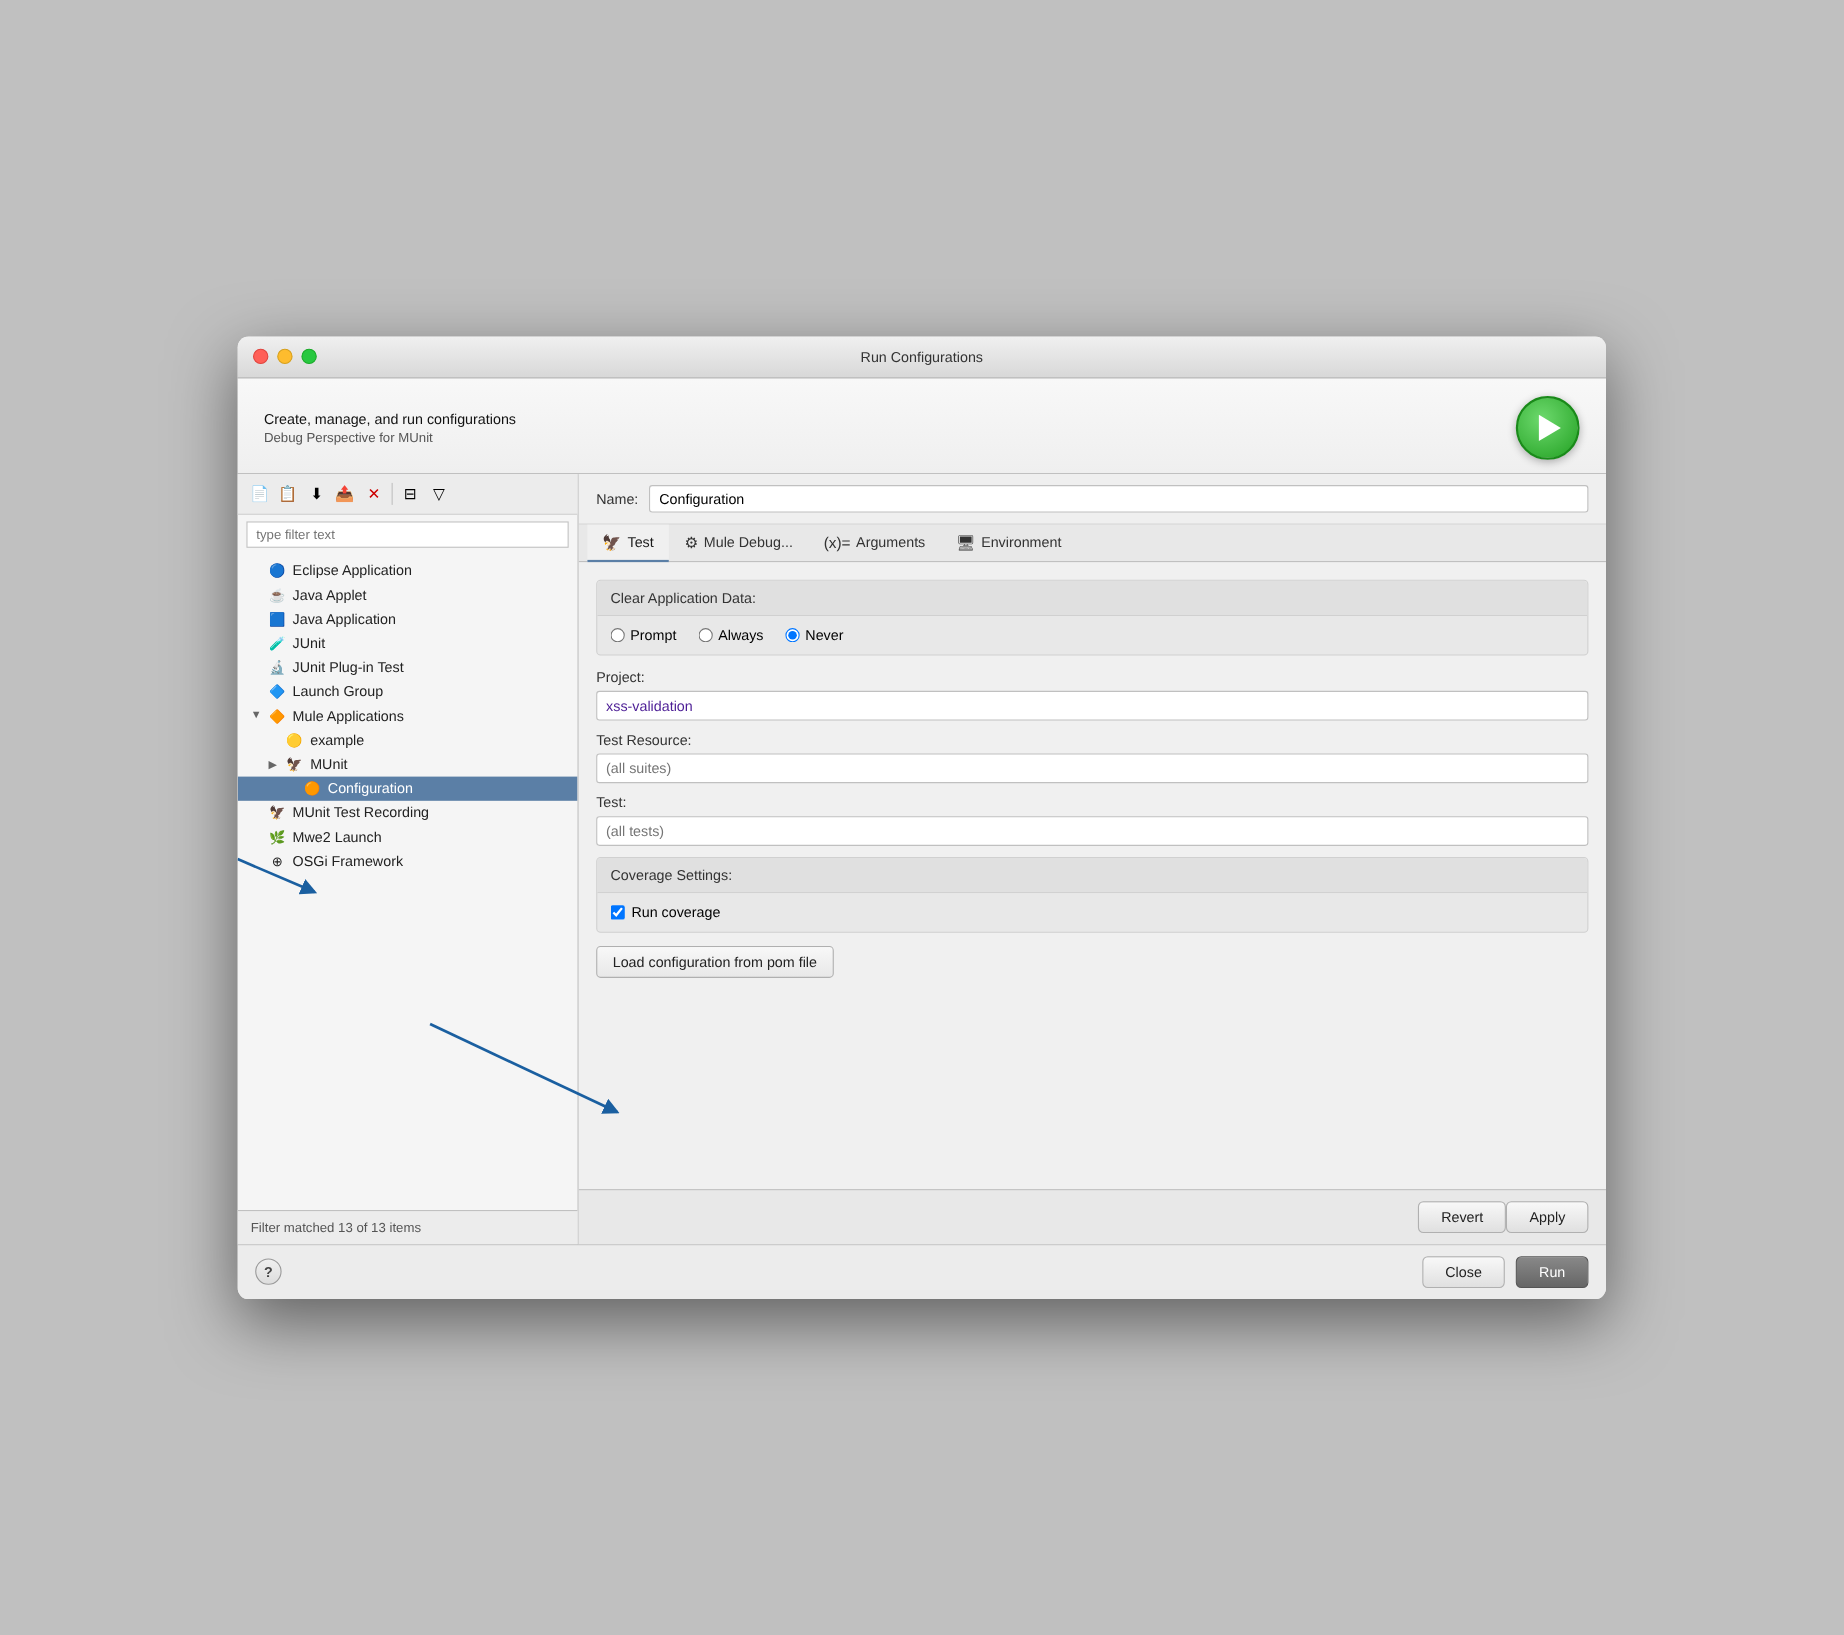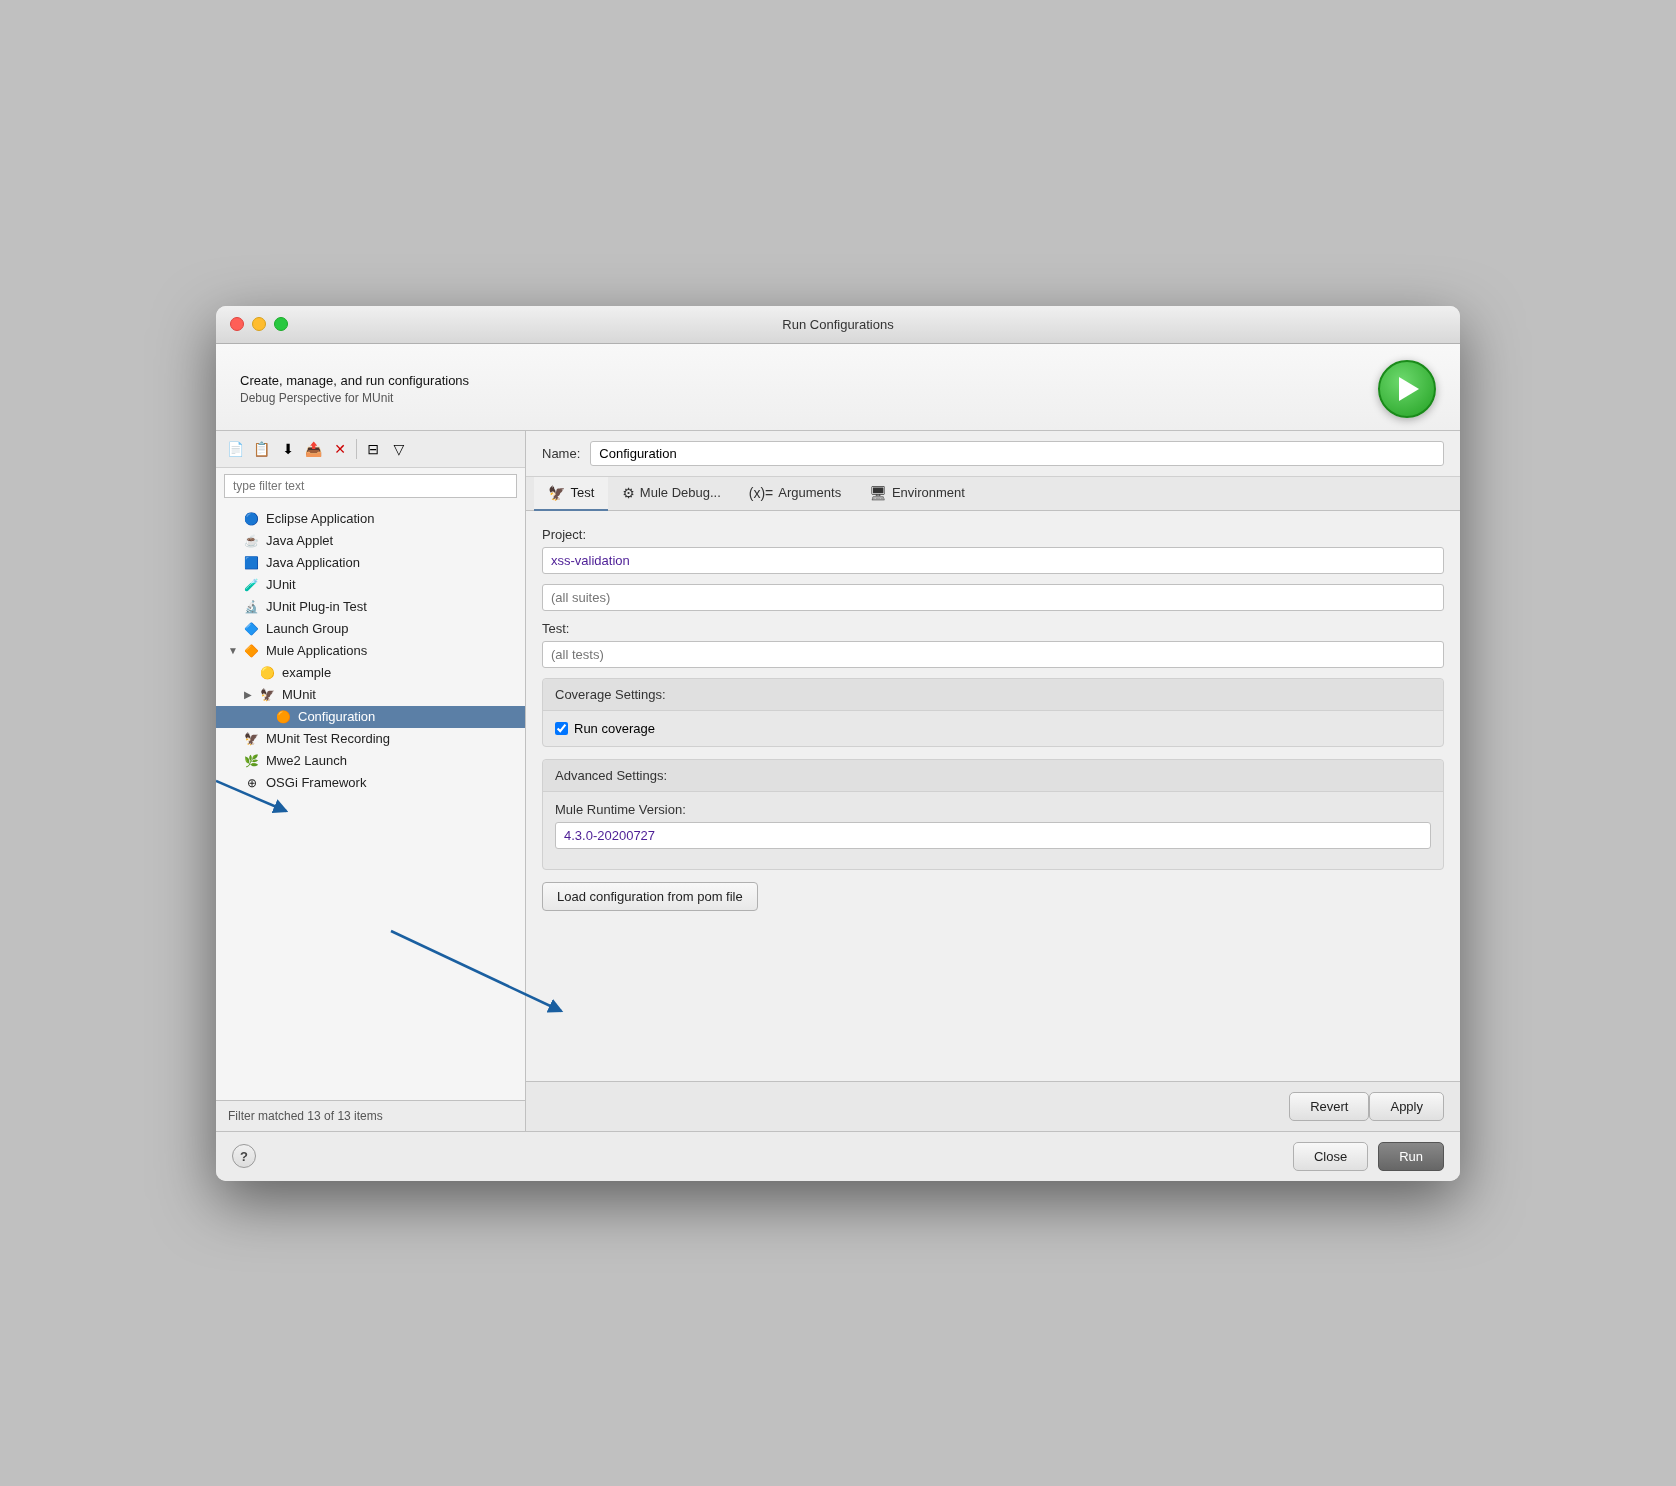--- a/index.html
+++ b/index.html
@@ -512,29 +512,49 @@
         </div>
         <div class="tab">
           <span class="tab-icon">🖥</span>
           <span>Environment</span>
         </div>
       </div>
 
       <div class="panel-content">
 
         
+        <div class="section">
+          <div class="section-header">Clear Application Data:</div>
+          <div class="section-body">
+            <div class="radio-group">
+              <label class="radio-option">
+                <input type="radio" name="clear-data" style="">
+                <span>Prompt</span>
+              </label>
+              <label class="radio-option">
+                <input type="radio" name="clear-data" style="">
+                <span>Always</span>
+              </label>
+              <label class="radio-option">
+                <input type="radio" name="clear-data" checked="" style="">
+                <span>Never</span>
+              </label>
+            </div>
+          </div>
+        </div>
 
         
         <div class="field-group">
           <div class="field-label">Project:</div>
           <input class="field-input has-value" type="text" value="xss-validation" style="">
         </div>
 
         
         <div class="field-group">
+          <div class="field-label">Test Resource:</div>
           <input class="field-input" type="text" placeholder="(all suites)" style="">
         </div>
 
         
         <div class="field-group">
           <div class="field-label">Test:</div>
           <input class="field-input" type="text" placeholder="(all tests)" style="">
         </div>
 
         
@@ -542,29 +562,20 @@
           <div class="section-header">Coverage Settings:</div>
           <div class="section-body">
             <div class="checkbox-row">
               <input type="checkbox" checked="" style="">
               <label>Run coverage</label>
             </div>
           </div>
         </div>
 
         
-        <div class="section" style="position:relative;">
-          <div class="section-header">Advanced Settings:</div>
-          <div class="section-body">
-            <div class="field-group">
-              <div class="field-label">Mule Runtime Version:</div>
-              <input class="field-input has-value" type="text" value="4.3.0-20200727" style="">
-            </div>
-          </div>
-        </div>
 
         
         <button class="pom-button">Load configuration from pom file</button>
 
       </div>
 
       <div class="bottom-bar">
         <button class="btn btn-default">Revert</button>
         <button class="btn btn-default">Apply</button>
       </div>

